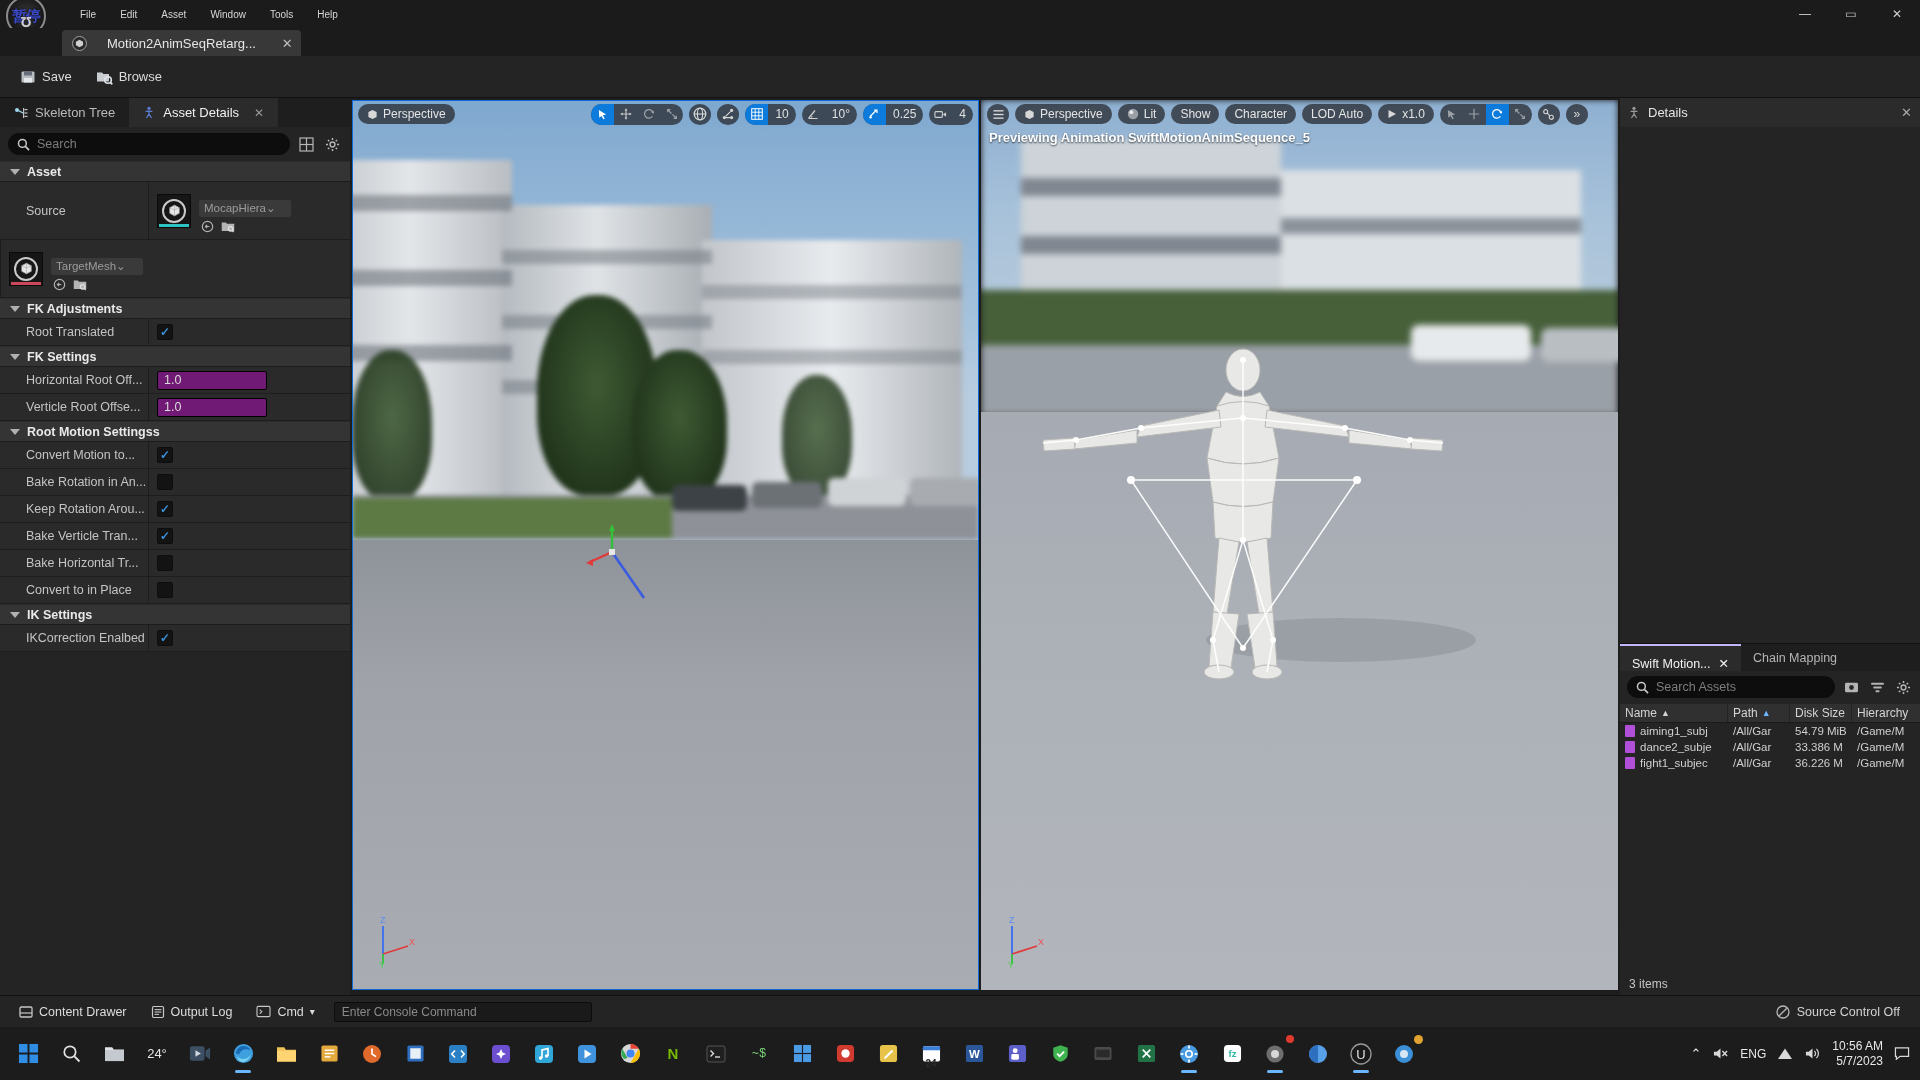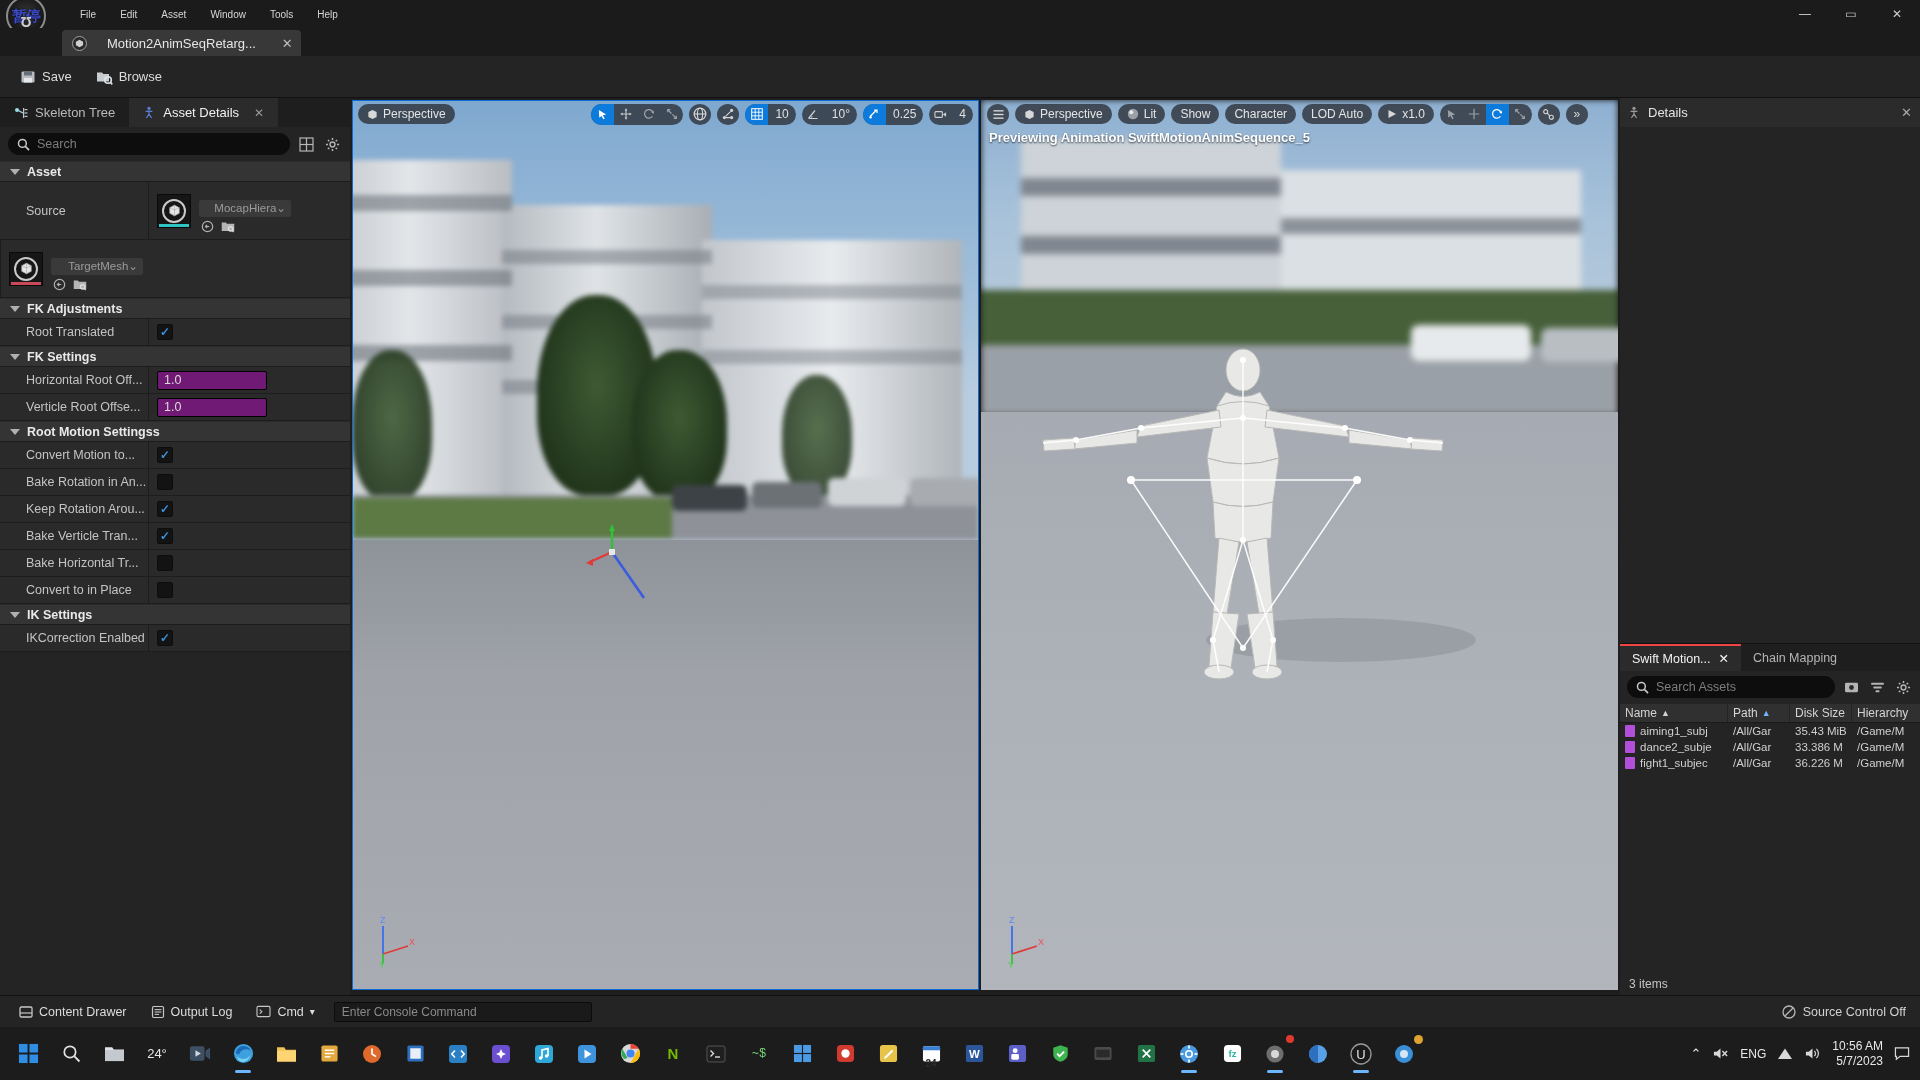--- a/index.html
+++ b/index.html
@@ -131,21 +131,21 @@
     display:flex; align-items:center; justify-content:center; position:relative;
   }
   .thumb .ring {
     width:24px; height:24px; border-radius:50%; border:2px solid #c9c9c9;
     display:flex; align-items:center; justify-content:center;
   }
   .thumb .accent { position:absolute; left:1px; right:1px; bottom:0px; height:3px; }
   .assetpick { display:flex; flex-direction:column; gap:3px; }
   .combo {
     width:92px; height:17px; background:#3a3a3a; border-radius:2px;
-    display:flex; align-items:center; justify-content:flex-end;
+    display:flex; align-items:center; justify-content:flex-start;
     padding:0 5px; font-size:11.5px; color:#9b9b9b;margin-top:11px;
   }
   .minibtns { display:flex; gap:7px; align-items:center; padding-left:2px; }
 
   
   .vp { position:absolute; overflow:hidden; }
   .vpleft  { left:352px; top:100px; width:627px; height:890px; }
   .vpright { left:981px; top:100px; width:637px; height:890px; }
   .vpborder { position:absolute; inset:0; border:1px solid #0d6ad6; pointer-events:none; }
 
@@ -225,21 +225,21 @@
   
   .contentbrowser {
     position:absolute; left:1620px; top:643px; width:300px; height:352px;
     background:#242424; border-top:1px solid #111;
   }
   .cbtabs { display:flex; height:27px; background:#1e1e1e; }
   .cbtab {
     display:flex; align-items:center; gap:8px; padding:0 12px; height:27px;
     font-size:12.5px; color:#b5b5b5;
   }
-  .cbtab.active { background:#2b2b2b; color:#f2f2f2; border-top:2px solid #ef4444; }
+  .cbtab.active { background:#2b2b2b; color:#f2f2f2; border-top:2px solid #c4b5fd;align-items:flex-end; }
   .cbsearch { display:flex; align-items:center; gap:6px; padding:5px 7px; }
   .cols {
     display:flex; height:20px; background:#303030; border-top:1px solid #242424;
     border-bottom:1px solid #1a1a1a; font-size:12px; color:#d4d4d4;
   }
   .cols div { display:flex; align-items:center; gap:4px; padding:0 5px;
               border-right:1px solid #242424; overflow:hidden; white-space:nowrap; }
   .arow { display:flex; height:16px; font-size:11.5px; color:#cfcfcf; align-items:center; }
   .arow div { padding:0 5px; overflow:hidden; white-space:nowrap; }
   .aicon { width:10px; height:12px; background:#b14fd8; border-radius:1px; margin-left:5px; flex:none; }
@@ -256,21 +256,21 @@
     display:flex; align-items:center; gap:6px; padding-left:10px;
   }
   .sbtn { display:flex; align-items:center; gap:6px; padding:4px 9px;
           font-size:12.5px; color:#dcdcdc; border-radius:2px; }
   .cmdfield {
     width:258px; height:20px; background:#1a1a1a; border:1px solid #0c0c0c;
     border-radius:2px; display:flex; align-items:center; padding:0 7px;
     font-size:12px; color:#8a8a8a; margin-left:4px;
   }
   .srcctl { margin-left:auto; display:flex; gap:7px;
-            padding-right:14px; font-size:12.5px; color:#d2d2d2; }
+            padding-right:20px; font-size:12.5px; color:#d2d2d2; }
 
   
   .taskbar {
     position:absolute; left:0; top:1027px; width:1920px; height:53px;
     background:#1c1c1cEE; display:flex; align-items:center;
   }
   .tb-left { display:flex; align-items:center; gap:3px; padding-left:8px; }
   .tbicon {
     width:40px; height:40px; border-radius:5px; position:relative;
     display:flex; align-items:center; justify-content:center;
@@ -958,21 +958,21 @@
       </div>
       <div style="width:68px;border-right:none">
         <span>Hierarchy</span>
       </div>
     </div>
 
     <div class="arow">
       <span class="aicon"></span>
       <div style="width:93px">aiming1_subj</div>
       <div style="width:62px">/All/Gar</div>
-      <div style="width:62px">35.43 MiB</div>
+      <div style="width:62px">54.79 MiB</div>
       <div style="width:68px">/Game/M</div>
     </div>
     <div class="arow">
       <span class="aicon"></span>
       <div style="width:93px">dance2_subje</div>
       <div style="width:62px">/All/Gar</div>
       <div style="width:62px">33.386 M</div>
       <div style="width:68px">/Game/M</div>
     </div>
     <div class="arow">

